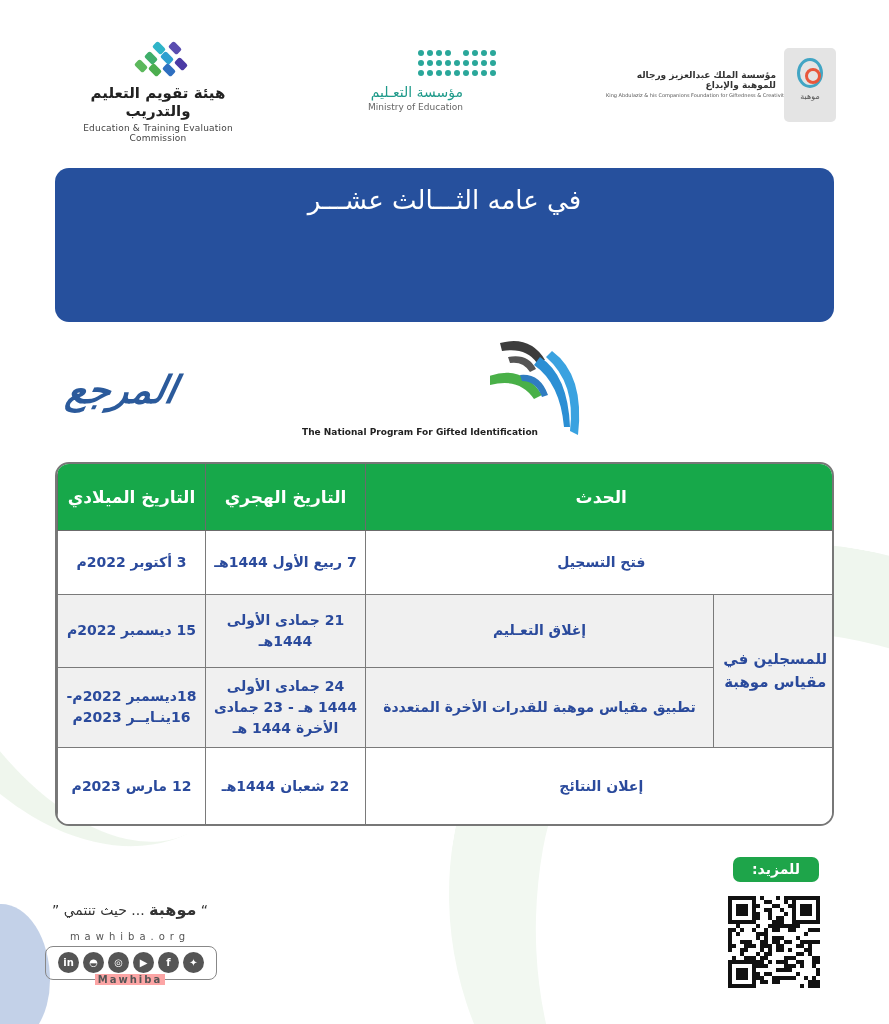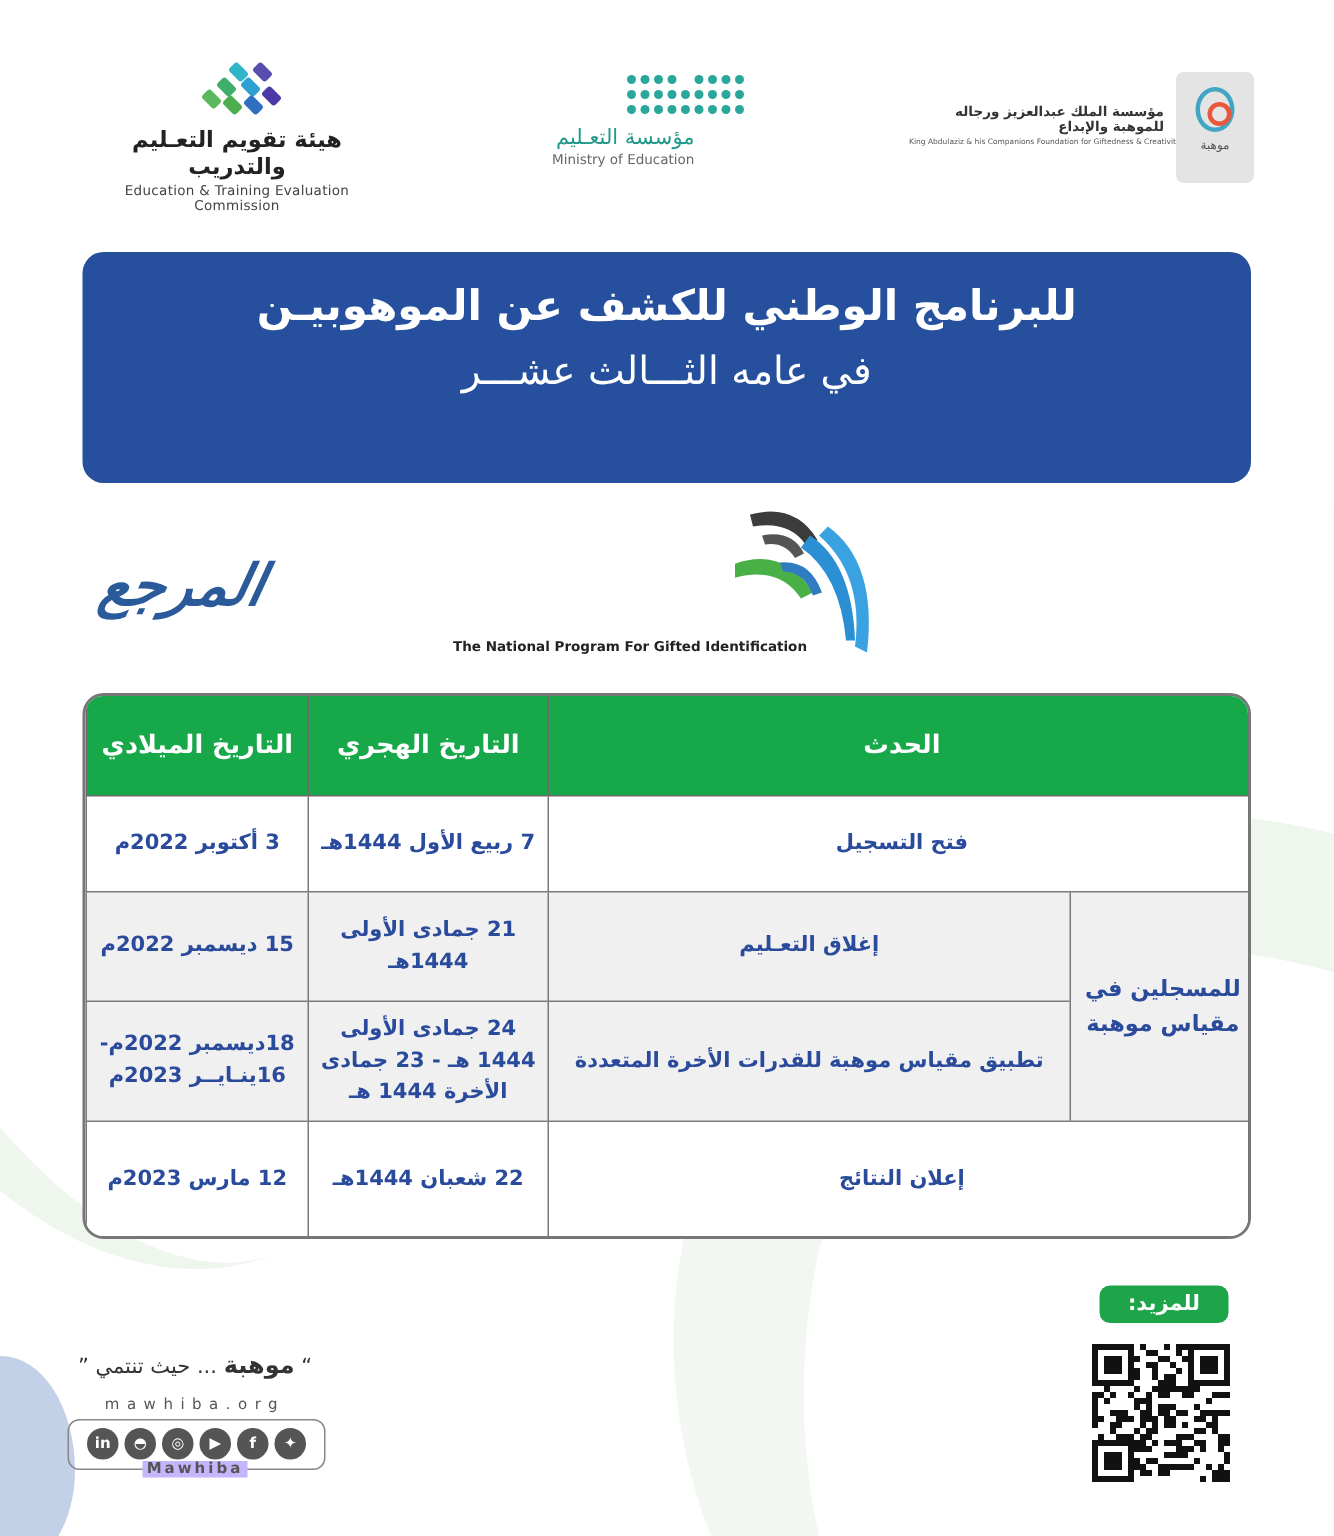--- a/index.html
+++ b/index.html
@@ -64,21 +64,21 @@
   td.cell-group { font-size: 15px; line-height: 23px; }
 
   
   .slogan { position: absolute; left: 40px; top: 900px; width: 180px; text-align: center; font-size: 14px; color: #333; direction: rtl; }
   .slogan b { font-size: 16px; }
   .site { position: absolute; left: 60px; top: 931px; width: 140px; text-align: center; font-size: 10px; letter-spacing: 5px; color: #555; }
   .social-box { position: absolute; left: 45px; top: 946px; width: 172px; height: 34px; border: 1.5px solid #888; border-radius: 8px;
     display: flex; justify-content: center; gap: 4px; padding-top: 5px; }
   .social-icon { width: 21px; height: 21px; border-radius: 50%; background: #555; color: #fff; font-size: 10px; font-weight: bold;
     display: flex; align-items: center; justify-content: center; }
-  .social-name { position: absolute; left: 95px; top: 974px; width: 70px; background: #c4b5fd; text-align: center; font-size: 10px; font-weight: bold; letter-spacing: 2px; color: #555; }
+  .social-name { position: absolute; left: 95px; top: 974px; width: 70px; background: #fca5a5; text-align: center; font-size: 10px; font-weight: bold; letter-spacing: 2px; color: #555; }
 
   .more-pill { position: absolute; left: 733px; top: 857px; width: 86px; height: 25px; background: #1ea54a; border-radius: 7px; color: #fff;
     font-size: 14px; font-weight: bold; text-align: center; line-height: 25px; direction: rtl; }
   .qr { position: absolute; left: 728px; top: 896px; width: 92px; height: 92px; display: grid; grid-template-columns: repeat(23, 4px); }
   .qr i { width: 4px; height: 4px; }
 </style>
 </head>
 <body>
 
 <div class="bg-swoosh-left"></div>
@@ -90,21 +90,21 @@
     <div class="etec-mark">
       <span style="left:4px;top:22px;background:#5cb85c"></span>
       <span style="left:14px;top:14px;background:#3fae6a"></span>
       <span style="left:18px;top:26px;background:#4cae4f"></span>
       <span style="left:22px;top:4px;background:#2fb4c8"></span>
       <span style="left:30px;top:14px;background:#2d9fd0"></span>
       <span style="left:32px;top:26px;background:#2e6fc0"></span>
       <span style="left:38px;top:4px;background:#5a4db0"></span>
       <span style="left:44px;top:20px;background:#4b3aa5"></span>
     </div>
-    <div class="etec-ar">هيئة تقويم التعـليم والتدريب</div>
+    <div class="etec-ar">هيئة تقويم التعليم والتدريب</div>
     <div class="etec-en">Education &amp; Training Evaluation Commission</div>
   </div>
 
   <div class="logo-moe">
     <div class="moe-dots">
       <i></i>
         <i></i>
         <i></i>
         <i></i>
         <i style="visibility:hidden"></i>
@@ -139,21 +139,20 @@
     <div class="found-ar">مؤسسة الملك عبدالعزيز ورجاله للموهبة والإبداع</div>
     <div class="found-en">King Abdulaziz &amp; his Companions Foundation for Giftedness &amp; Creativity</div>
   </div>
   <div class="mawhiba-box">
     <div class="mawhiba-ring"></div>
     <div class="mawhiba-box-label">موهبة</div>
   </div>
 </div>
 
 <div class="banner">
-  <div class="banner-l2">للبرنامج الوطني للكشف عن الموهوبيـن</div>
   <div class="banner-l3">في عامه الثـــالث عشـــر</div>
 </div>
 
 <div class="marji">المرجع</div>
 <div class="npgi">
   <svg class="npgi-mark" viewBox="0 0 100 100">
     <path d="M10 8 Q40 0 55 25 L47 28 Q36 12 12 16 Z" fill="#3c3c3c"></path>
     <path d="M18 22 Q38 18 46 34 L40 37 Q33 26 20 28 Z" fill="#555"></path>
     <path d="M-10 45 Q30 25 52 60 L44 64 Q28 40 -6 52 Z" fill="#49b048"></path>
     <path d="M30 40 Q50 38 58 60 L52 62 Q46 46 32 46 Z" fill="#2f7cc0"></path>

